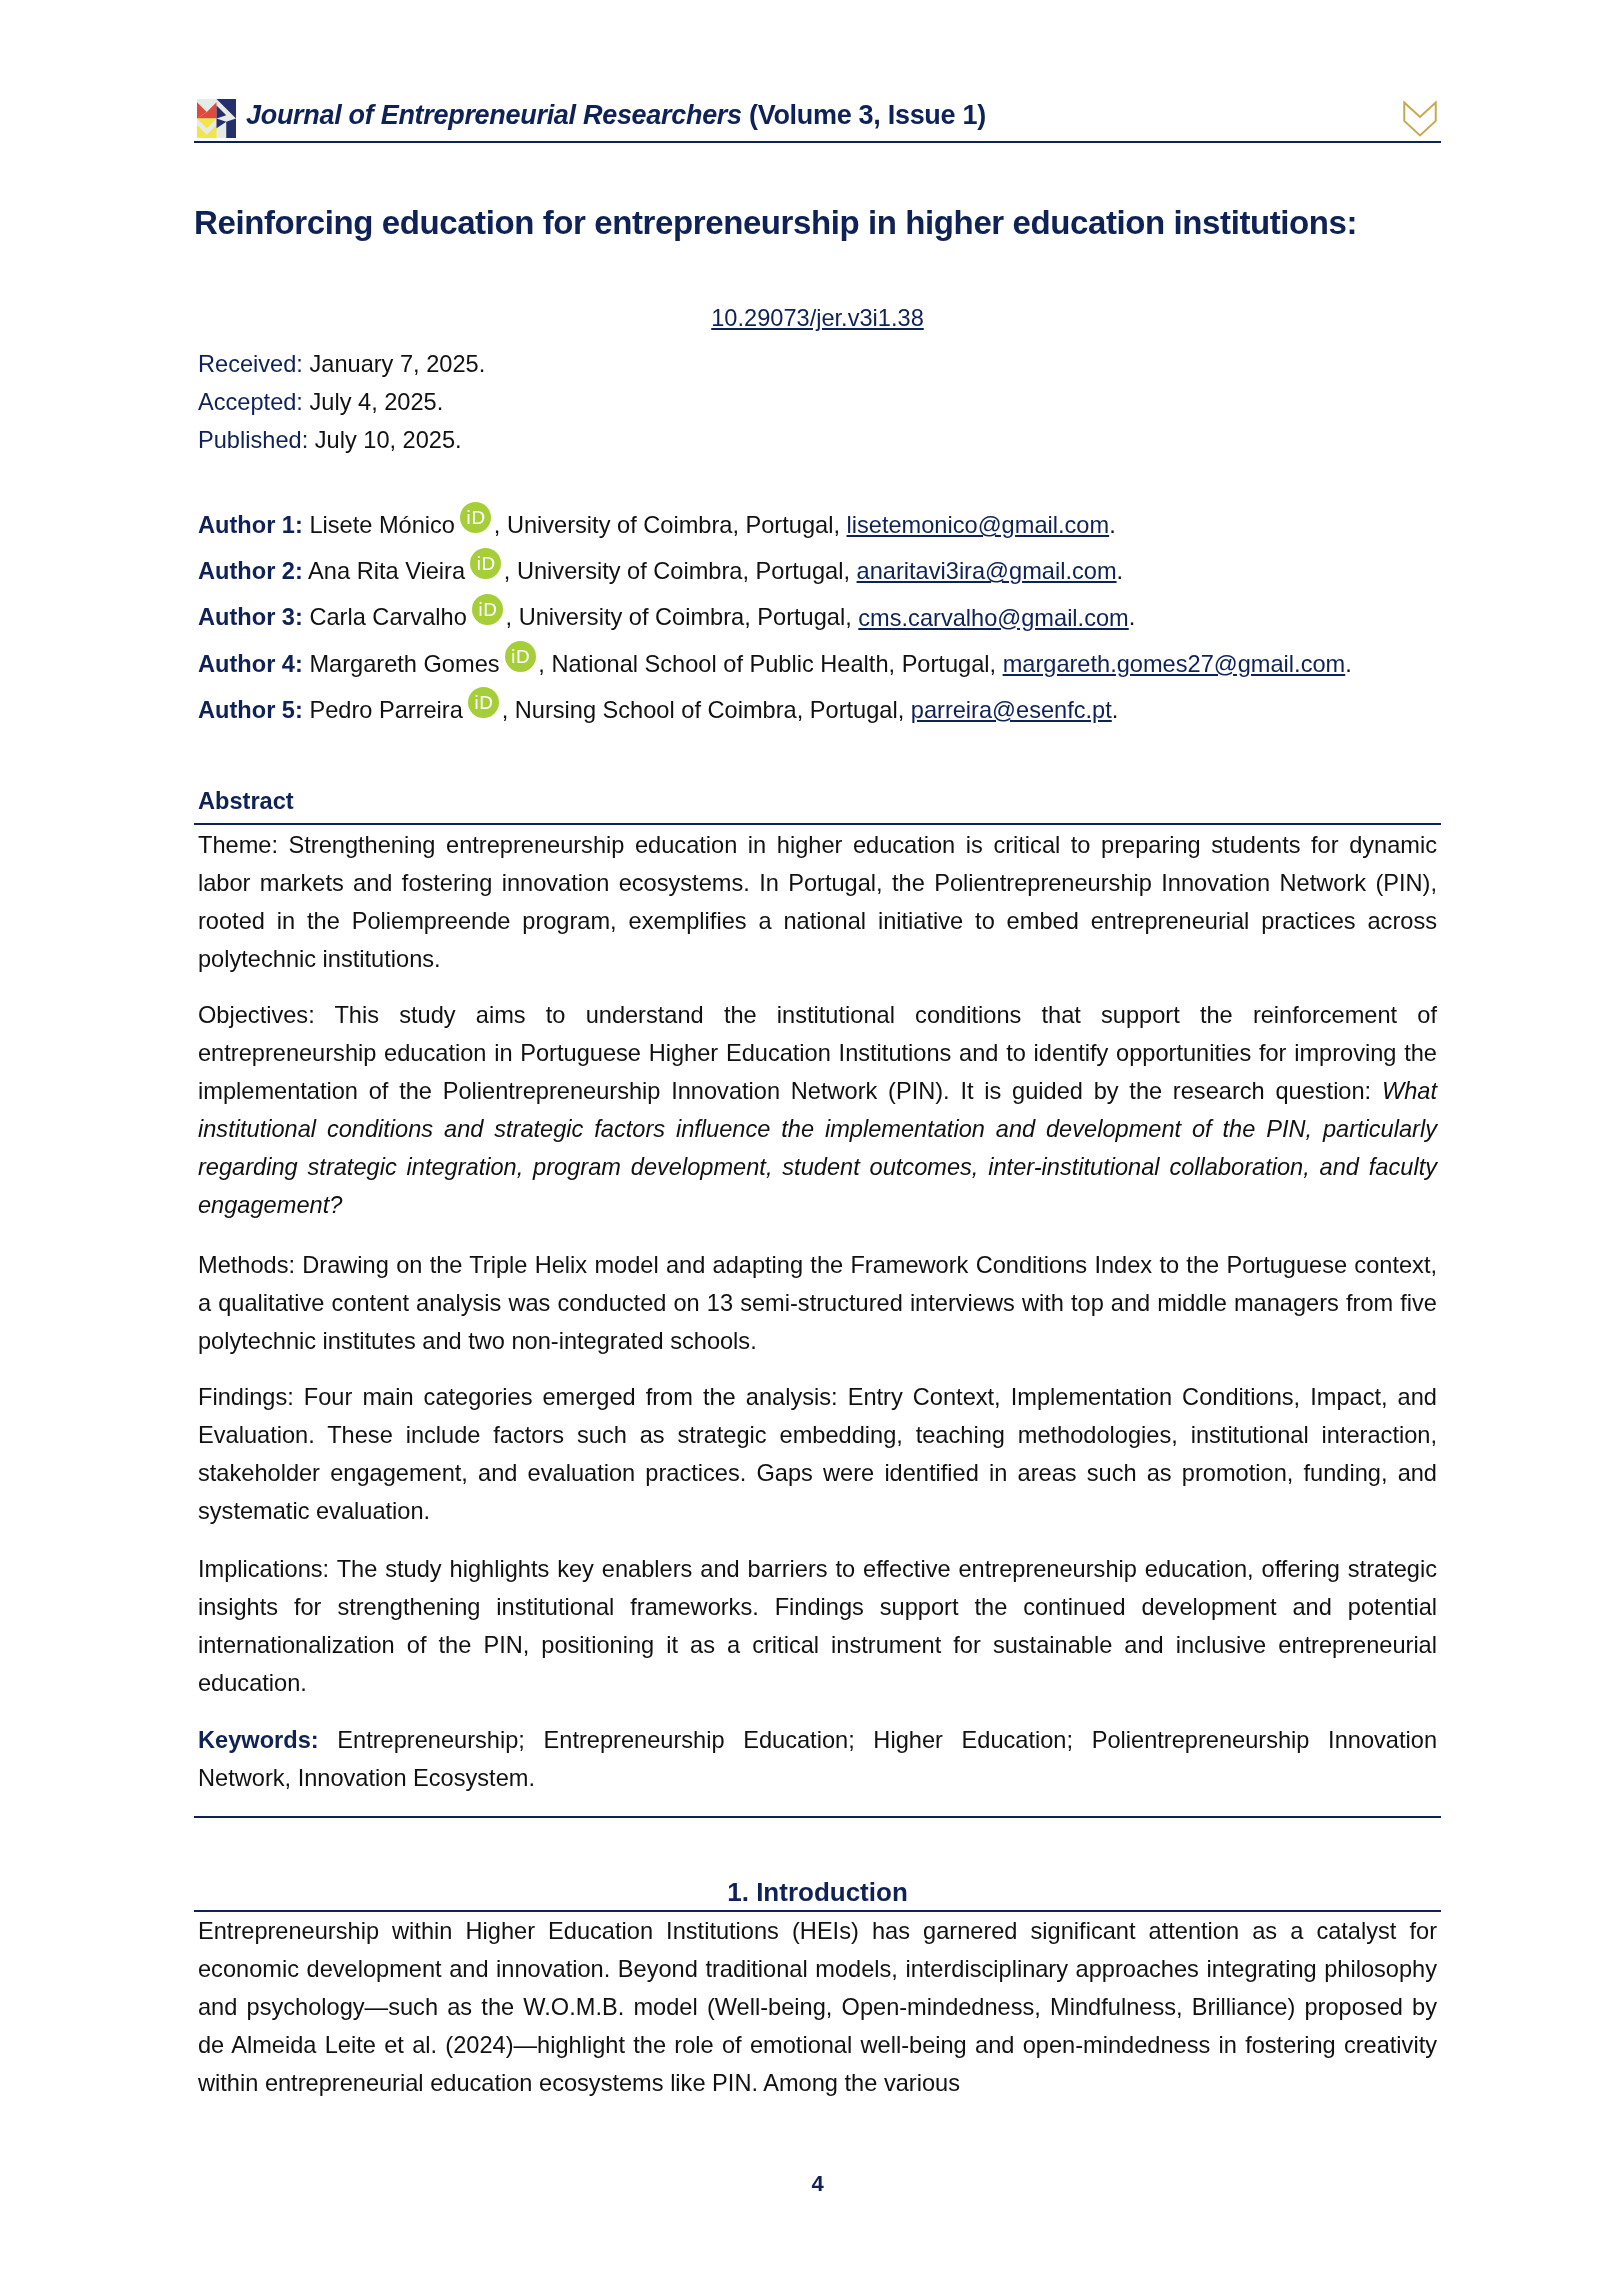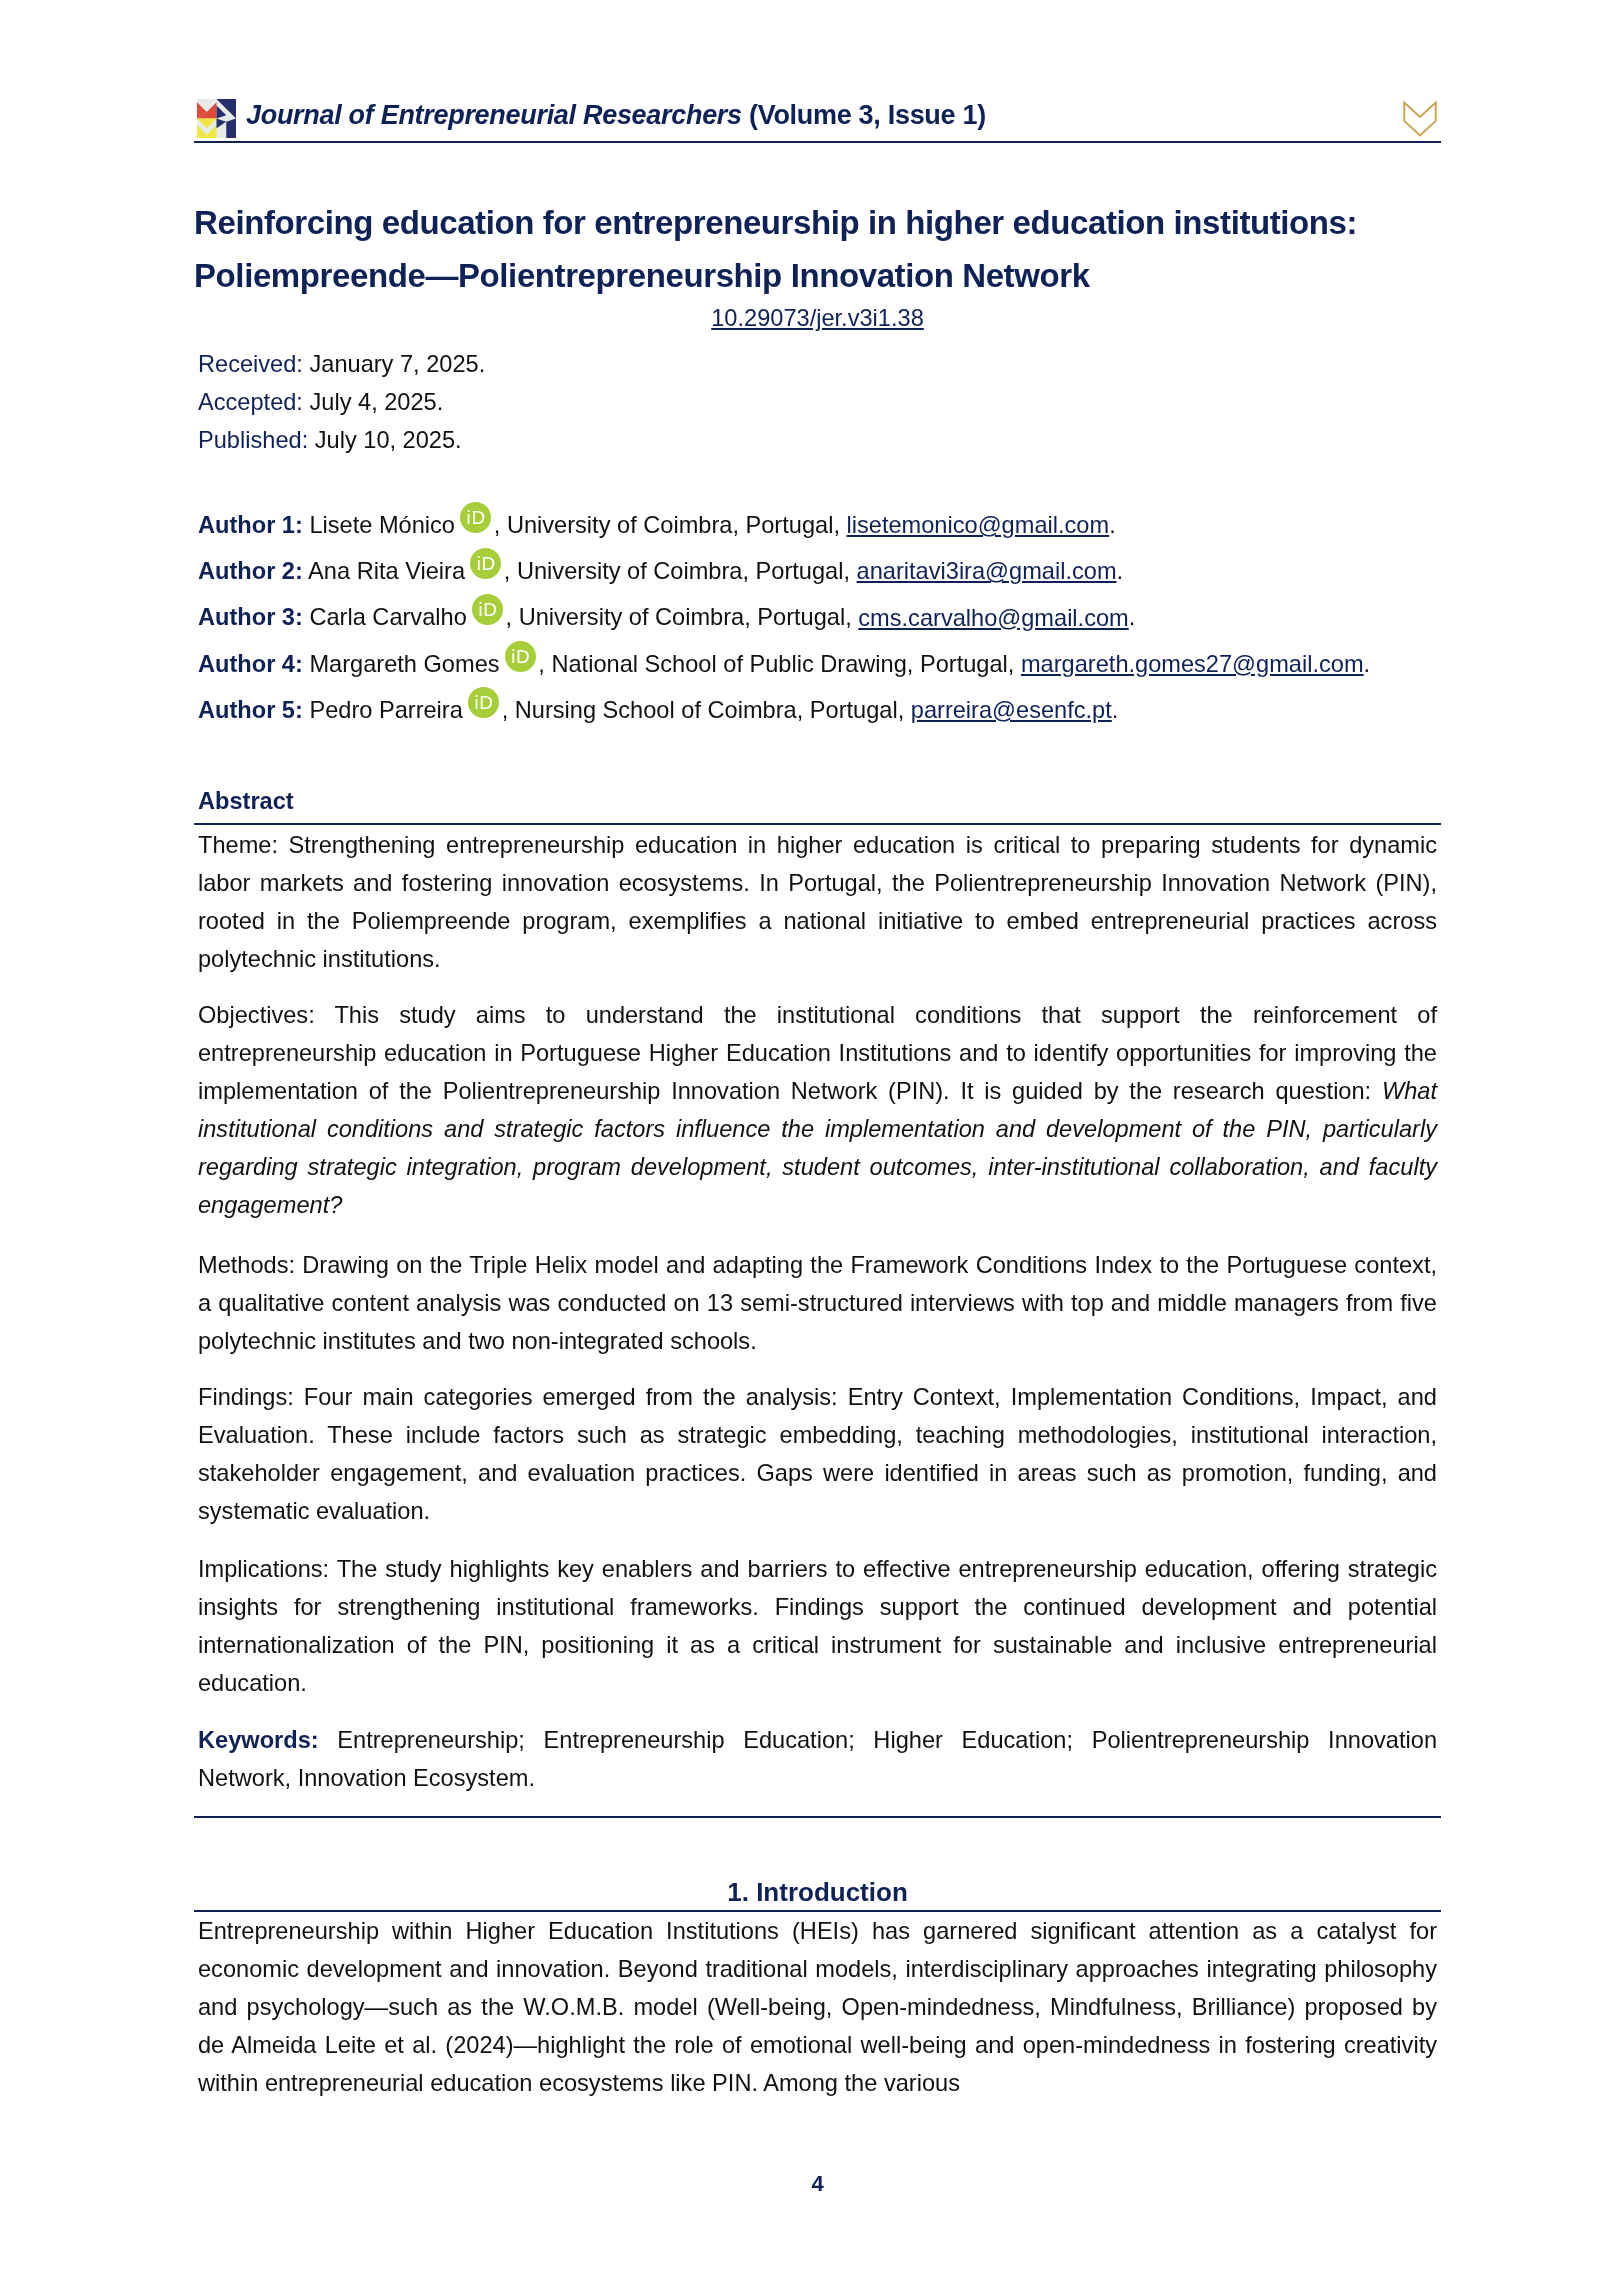--- a/index.html
+++ b/index.html
@@ -65,35 +65,34 @@
     </svg>
     <div class="journal-title"><i>Journal of Entrepreneurial Researchers</i><span> (Volume 3, Issue 1)</span></div>
     <svg class="chevron" viewBox="0 0 64 64">
       <polygon points="8,10 32,32 56,10 56,38 32,60 8,38" fill="none" stroke="#c9a74e" stroke-width="3"></polygon>
     </svg>
   </div>
   <div class="header-rule"></div>
 
   <div class="title">
     <div>Reinforcing education for entrepreneurship in higher education institutions:</div>
-    <div>Poliempreende—Polientrepreneurship Innovation Network</div>
   </div>
   <div class="doi"><a>10.29073/jer.v3i1.38</a></div>
 
   <div class="dates">
     <div><span class="lbl">Received:</span><span> January 7, 2025.</span></div>
     <div><span class="lbl">Accepted:</span><span> July 4, 2025.</span></div>
     <div><span class="lbl">Published:</span><span> July 10, 2025.</span></div>
   </div>
 
   <div class="authors">
     <div><span class="lbl">Author 1:</span><span> Lisete Mónico</span><span class="orcid">iD</span><span>, University of Coimbra, Portugal, </span><a>lisetemonico@gmail.com</a><span>.</span></div>
     <div><span class="lbl">Author 2:</span><span> Ana Rita Vieira</span><span class="orcid">iD</span><span>, University of Coimbra, Portugal, </span><a>anaritavi3ira@gmail.com</a><span>.</span></div>
     <div><span class="lbl">Author 3:</span><span> Carla Carvalho</span><span class="orcid">iD</span><span>, University of Coimbra, Portugal, </span><a>cms.carvalho@gmail.com</a><span>.</span></div>
-    <div><span class="lbl">Author 4:</span><span> Margareth Gomes</span><span class="orcid">iD</span><span>, National School of Public Drawing, Portugal, </span><a>margareth.gomes27@gmail.com</a><span>.</span></div>
+    <div><span class="lbl">Author 4:</span><span> Margareth Gomes</span><span class="orcid">iD</span><span>, National School of Public Health, Portugal, </span><a>margareth.gomes27@gmail.com</a><span>.</span></div>
     <div><span class="lbl">Author 5:</span><span> Pedro Parreira</span><span class="orcid">iD</span><span>, Nursing School of Coimbra, Portugal, </span><a>parreira@esenfc.pt</a><span>.</span></div>
   </div>
 
   <div class="abs-head">Abstract</div>
   <div class="rule" style="top:823px;"></div>
 
   <p class="para" style="top:826px; margin:0;">Theme: Strengthening entrepreneurship education in higher education is critical to preparing students for dynamic labor markets and fostering innovation ecosystems. In Portugal, the Polientrepreneurship Innovation Network (PIN), rooted in the Poliempreende program, exemplifies a national initiative to embed entrepreneurial practices across polytechnic institutions.</p>
   <p class="para" style="top:996px; margin:0;"><span>Objectives: This study aims to understand the institutional conditions that support the reinforcement of entrepreneurship education in Portuguese Higher Education Institutions and to identify opportunities for improving the implementation of the Polientrepreneurship Innovation Network (PIN). It is guided by the research question: </span><i>What institutional conditions and strategic factors influence the implementation and development of the PIN, particularly regarding strategic integration, program development, student outcomes, inter-institutional collaboration, and faculty engagement?</i></p>
   <p class="para" style="top:1246px; margin:0;">Methods: Drawing on the Triple Helix model and adapting the Framework Conditions Index to the Portuguese context, a qualitative content analysis was conducted on 13 semi-structured interviews with top and middle managers from five polytechnic institutes and two non-integrated schools.</p>
   <p class="para" style="top:1378px; margin:0;">Findings: Four main categories emerged from the analysis: Entry Context, Implementation Conditions, Impact, and Evaluation. These include factors such as strategic embedding, teaching methodologies, institutional interaction, stakeholder engagement, and evaluation practices. Gaps were identified in areas such as promotion, funding, and systematic evaluation.</p>

